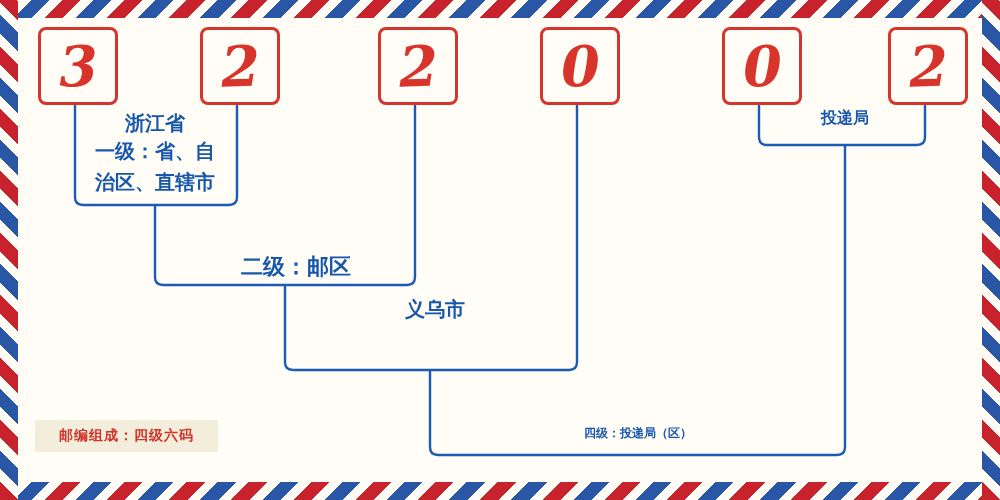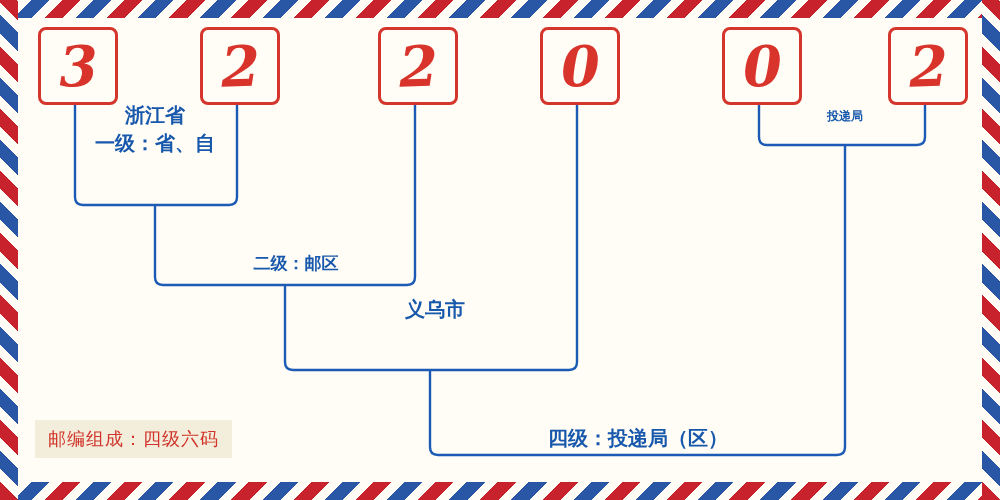--- a/index.html
+++ b/index.html
@@ -60,32 +60,32 @@
   .b4{left:540px;} .b5{left:722px;} .b6{left:888px;}
 
   
   svg.connectors{position:absolute;left:0;top:0;pointer-events:none;}
   svg.connectors path{stroke:var(--line-blue);stroke-width:2.4;fill:none;}
 
   
   .lbl{position:absolute;color:var(--text-blue);text-align:center;font-weight:bold;}
   .lbl .head{font-size:20px;line-height:1.3;}
   .lbl .desc{font-size:20px;line-height:1.55;}
-  .lbl-level1{left:62px;top:102px;width:186px;}
-  .lbl-level2{left:216px;top:252px;width:160px;font-size:17px;}
+  .lbl-level1{left:62px;top:110px;width:186px;}
+  .lbl-level2{left:216px;top:252px;width:160px;font-size:22px;}
   .lbl-level3{left:315px;top:296px;width:240px;}
-  .lbl-delivery{left:785px;top:108px;width:120px;font-size:12px;}
+  .lbl-delivery{left:785px;top:108px;width:120px;font-size:16px;}
   .lbl-level4-branch{left:536px;top:385px;width:200px;font-size:16px;}
-  .lbl-level4-desc{left:528px;top:425px;width:220px;font-size:20px;}
+  .lbl-level4-desc{left:528px;top:425px;width:220px;font-size:12px;}
 
   .footer-badge{
     position:absolute;left:35px;top:420px;
     background:var(--footer-bg);
-    color:var(--footer-red);font-weight:normal;font-size:18px;
-    padding:7px 13px;letter-spacing:1px;
+    color:var(--footer-red);font-weight:bold;font-size:14px;
+    padding:7px 24px;letter-spacing:1px;
   }
 </style>
 </head>
 <body>
 
 <div class="stage">
 
   <div class="edge edge-top"></div>
   <div class="edge edge-bottom"></div>
   <div class="edge edge-left"></div>
@@ -114,20 +114,21 @@
   <div class="digit-box b5">
     <span class="digit">0</span>
   </div>
   <div class="digit-box b6">
     <span class="digit">2</span>
   </div>
 
   <div class="lbl lbl-level1">
     <div class="head">浙江省</div>
     <div class="desc">一级：省、自</div>
+    <div class="desc">治区、直辖市</div>
   </div>
 
   <div class="lbl lbl-level2">二级：邮区</div>
 
   <div class="lbl lbl-level3">
     <div class="head">义乌市</div>
   </div>
 
   <div class="lbl lbl-delivery">投递局</div>
 

